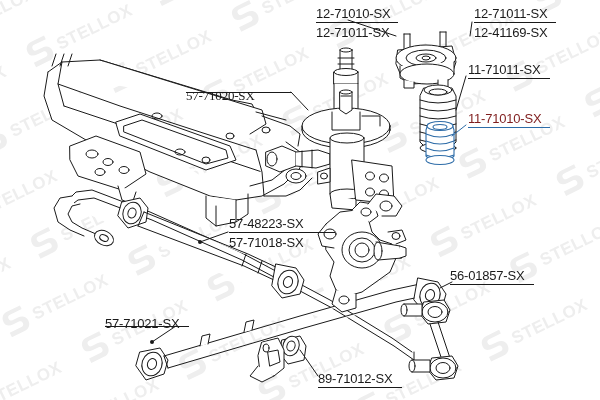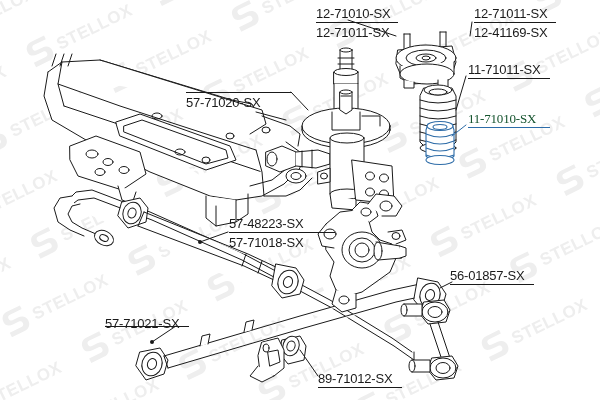--- a/index.html
+++ b/index.html
@@ -39,21 +39,21 @@
   }
   .label {
     position: absolute;
     font-family: "Liberation Sans", sans-serif;
     font-size: 13px;
     line-height: 15px;
     color: #1a1a1a;
     white-space: nowrap;
     letter-spacing: -0.2px;
   }
-  .label.hl { color: #14532d; font-family: Liberation Serif, serif; }
+  .label.hl { color: #7f1d1d; }
   .label-underline {
     position: absolute;
     height: 0;
     border-top: 1px solid #1a1a1a;
   }
   .label-underline.hl { border-top-color: #2d6ca8; }
 </style>
 </head>
 <body>
 
@@ -565,21 +565,21 @@
 
     <div class="label" style="left:316px; top:6px;">12-71010-SX</div>
     <div class="label-underline" style="left:316px; top:22px; width:82px;"></div>
     <div class="label" style="left:316px; top:25px;">12-71011-SX</div>
 
     <div class="label" style="left:474px; top:6px;">12-71011-SX</div>
     <div class="label-underline" style="left:474px; top:22px; width:82px;"></div>
     <div class="label" style="left:474px; top:25px;">12-41169-SX</div>
 
     <div class="label-underline" style="left:186px; top:92px; width:106px;"></div>
-    <div class="label" style="left:186px; top:95px;">57-71020-SX</div>
+    <div class="label" style="left:186px; top:88px;font-family:Liberation Serif, serif;">57-71020-SX</div>
 
     <div class="label" style="left:468px; top:62px;">11-71011-SX</div>
     <div class="label-underline" style="left:468px; top:78px; width:82px;"></div>
 
     <div class="label hl" style="left:468px; top:111px;">11-71010-SX</div>
     <div class="label-underline hl" style="left:468px; top:127px; width:82px;"></div>
 
     <div class="label" style="left:229px; top:216px;">57-48223-SX</div>
     <div class="label-underline" style="left:229px; top:232px; width:106px;"></div>
     <div class="label" style="left:229px; top:235px;">57-71018-SX</div>

